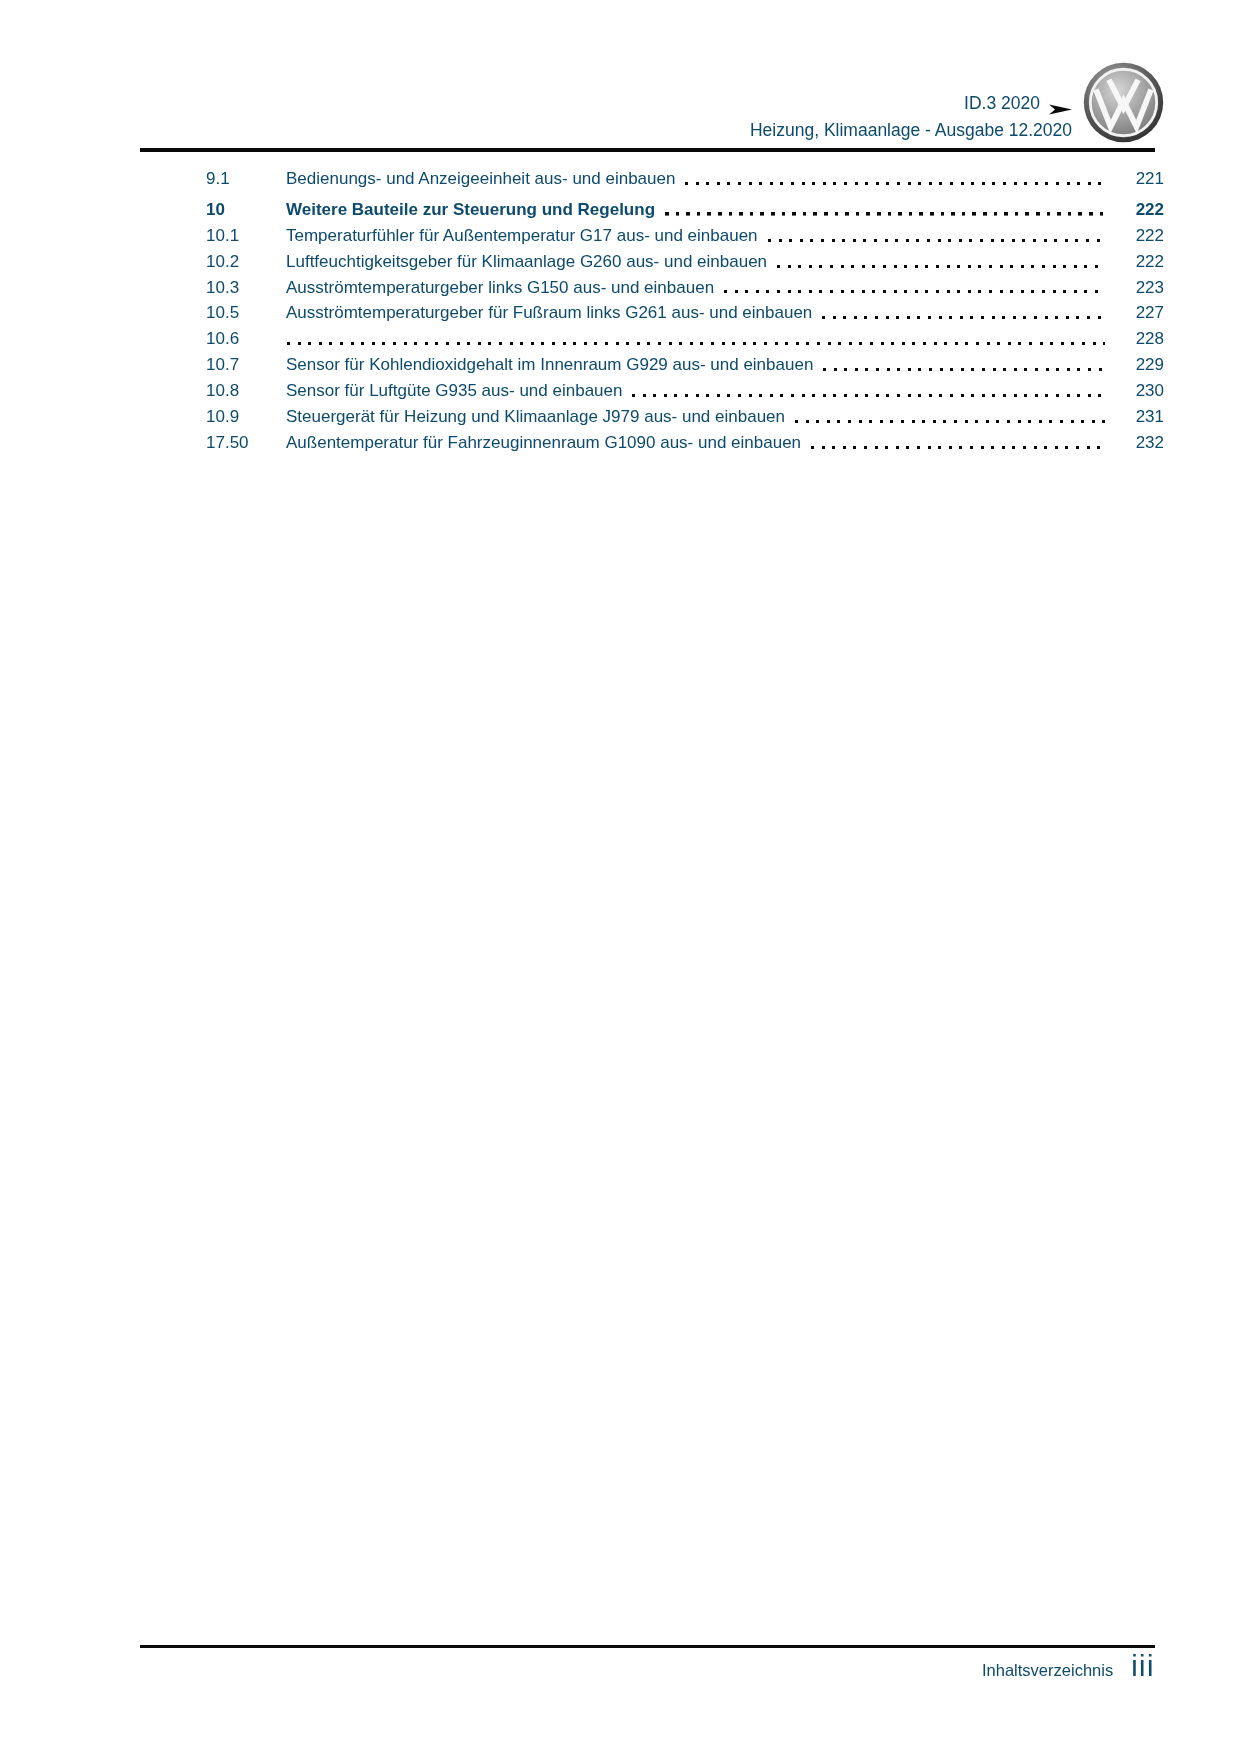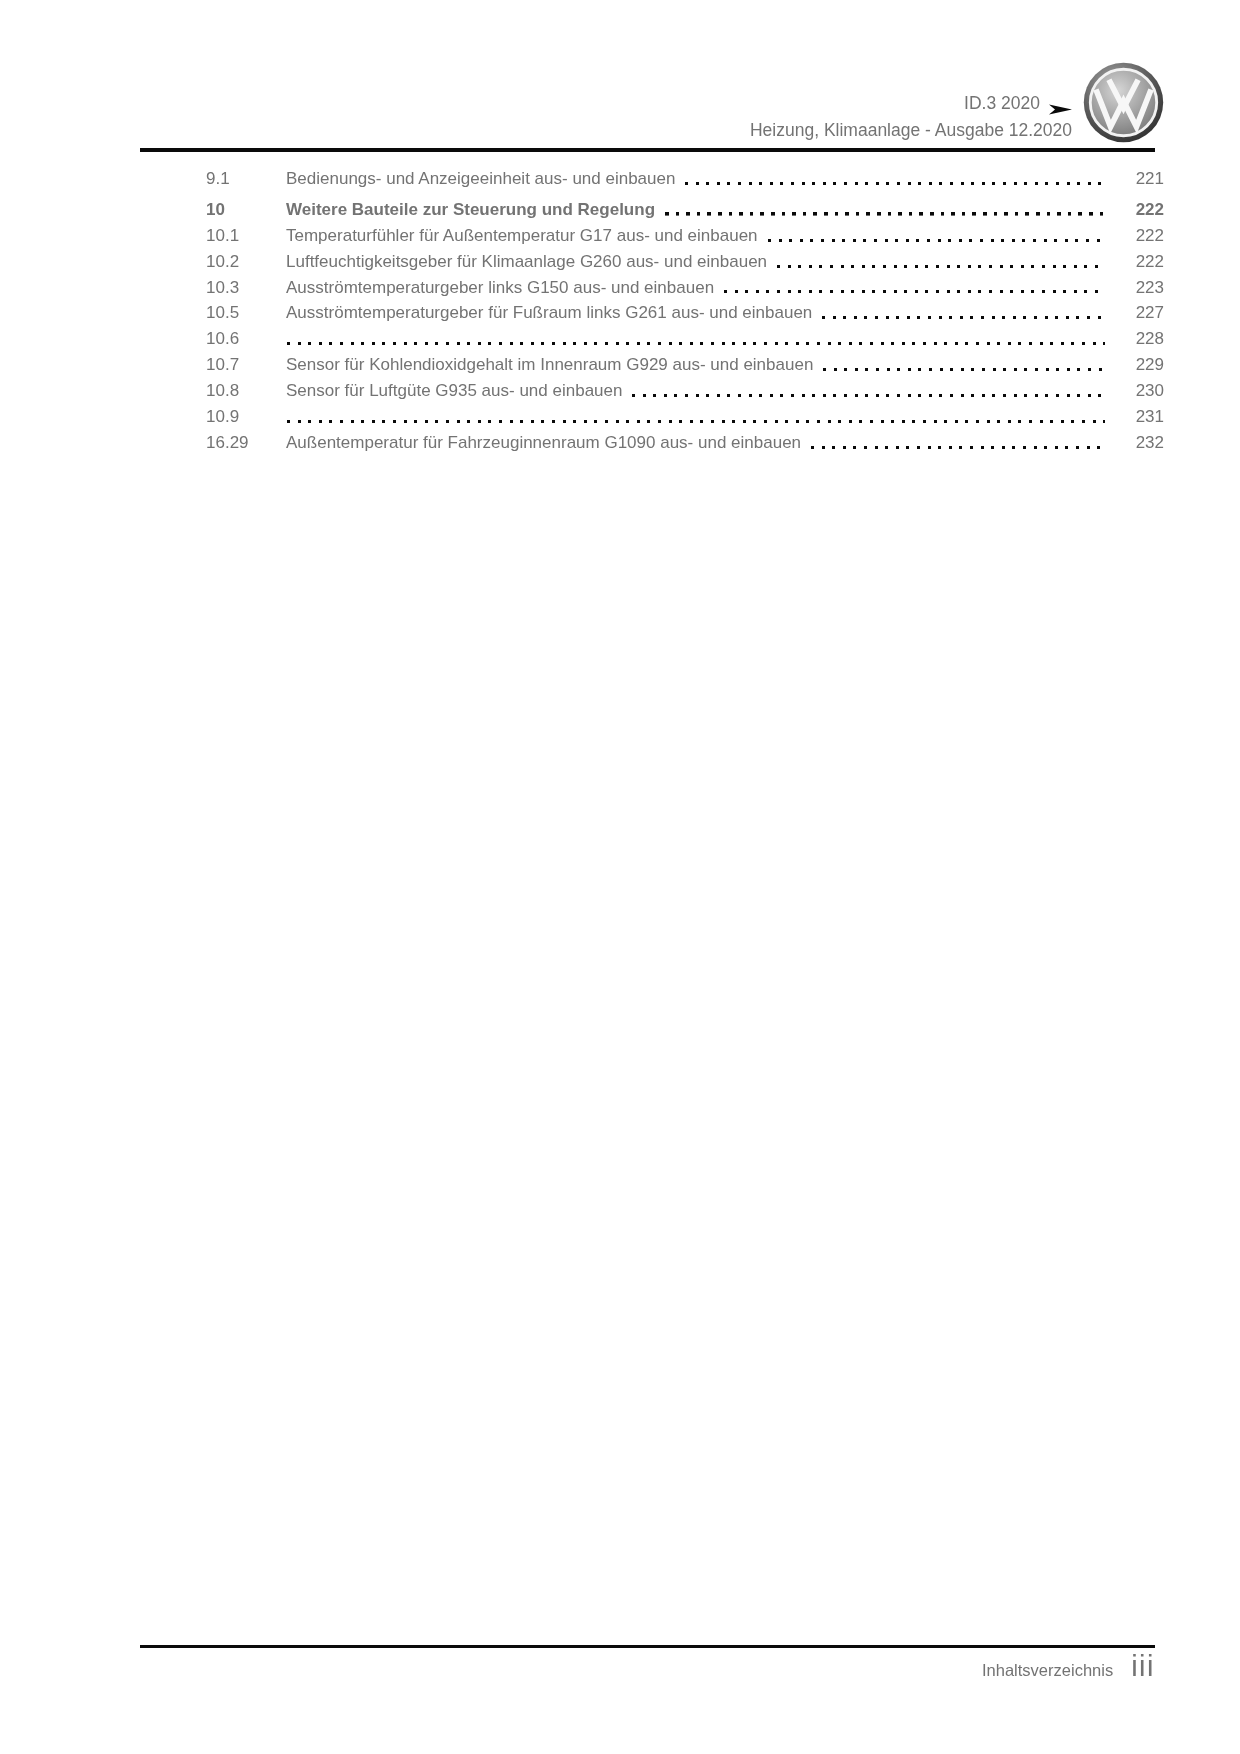--- a/index.html
+++ b/index.html
@@ -1,18 +1,18 @@
 <!DOCTYPE html>
 <html><head>
 <meta charset="utf-8">
 <style>
   html,body { margin:0; padding:0; background:#e8e8e8; }
   .page {
     position:relative; width:1240px; height:1754px; margin:0 auto;
-    background:#ffffff; color:#737373;
+    background:#ffffff; color:#0c4a6e;
     font-family:"Liberation Sans", sans-serif;
     overflow:hidden;
   }
 
   
   .header-text {
     position:absolute; top:90px; right:168px;
     text-align:right; font-size:17.5px; line-height:27px; white-space:nowrap;
   }
   .header-line1 { display:flex; justify-content:flex-end; align-items:center; gap:9px; }
@@ -133,25 +133,26 @@
         <span class="toc-page">229</span>
       </div>
       <div class="toc-row">
         <span class="toc-num">10.8</span>
         <span class="toc-title">Sensor für Luftgüte G935 aus- und einbauen</span>
         <span class="leader"></span>
         <span class="toc-page">230</span>
       </div>
       <div class="toc-row">
         <span class="toc-num">10.9</span>
+        <span class="toc-title">Steuergerät für Heizung und Klimaanlage J979 aus- und einbauen</span>
         <span class="leader"></span>
         <span class="toc-page">231</span>
       </div>
       <div class="toc-row">
-        <span class="toc-num">16.29</span>
+        <span class="toc-num">17.50</span>
         <span class="toc-title">Außentemperatur für Fahrzeuginnenraum G1090 aus- und einbauen</span>
         <span class="leader"></span>
         <span class="toc-page">232</span>
       </div>
     </main>
 
   <div class="rule-bottom"></div>
   <div class="footer-text">
     <span class="footer-label">Inhaltsverzeichnis</span>
     <span class="footer-roman">iii</span>

